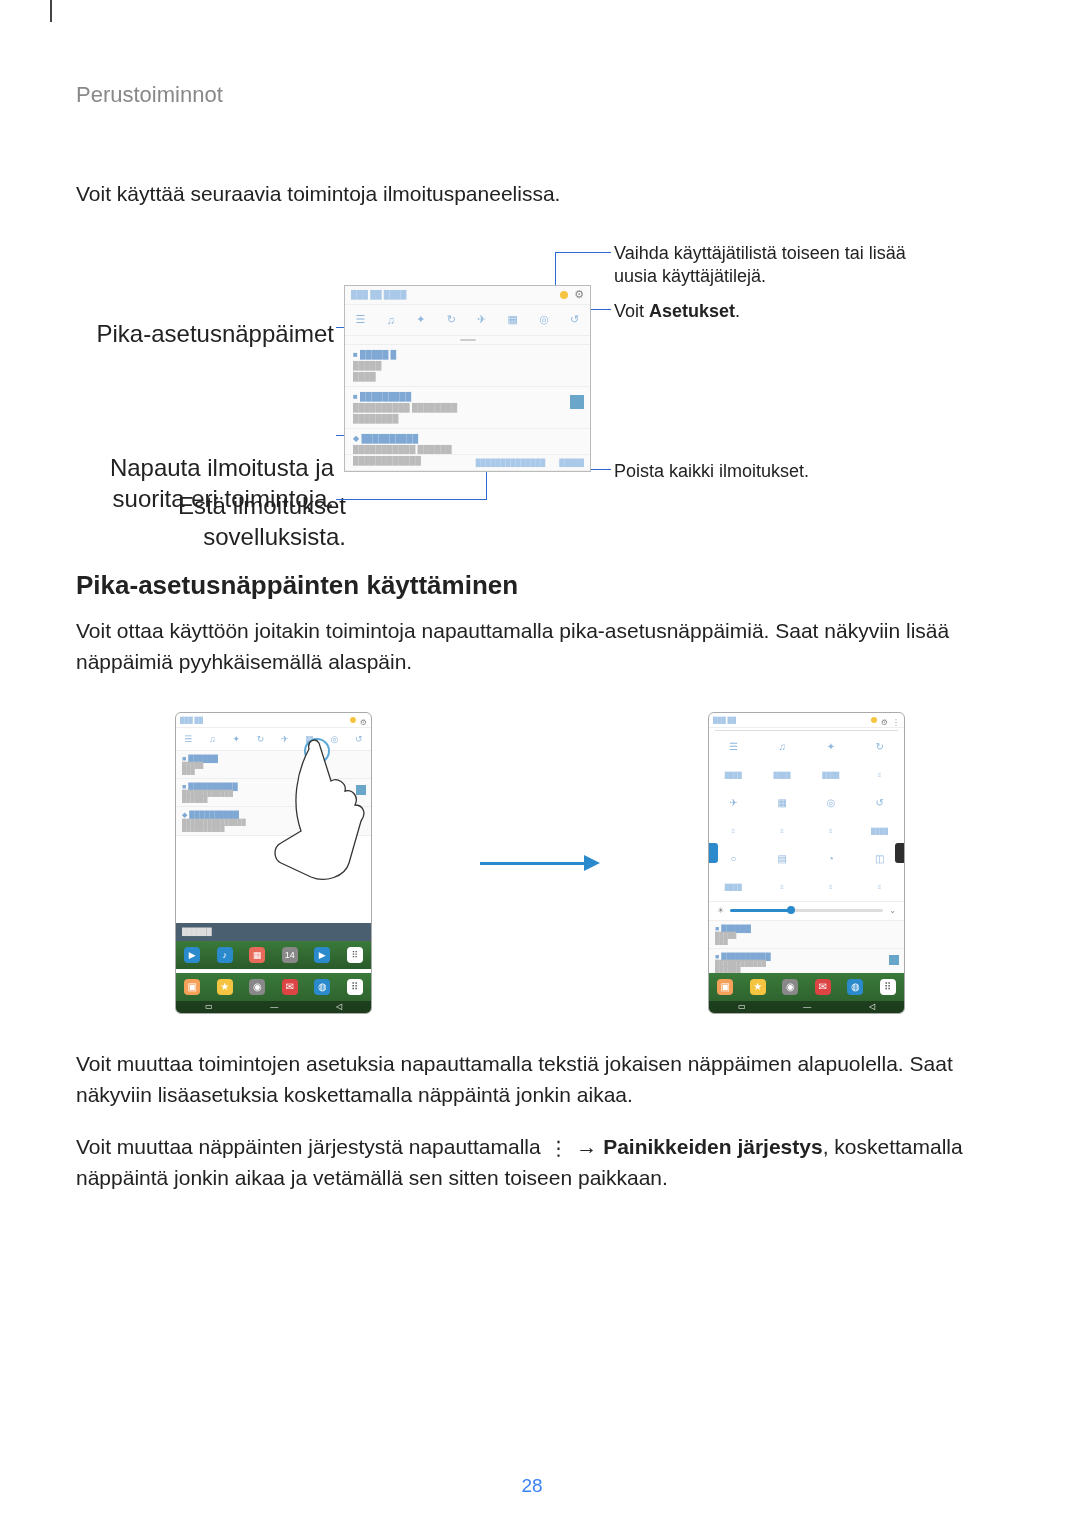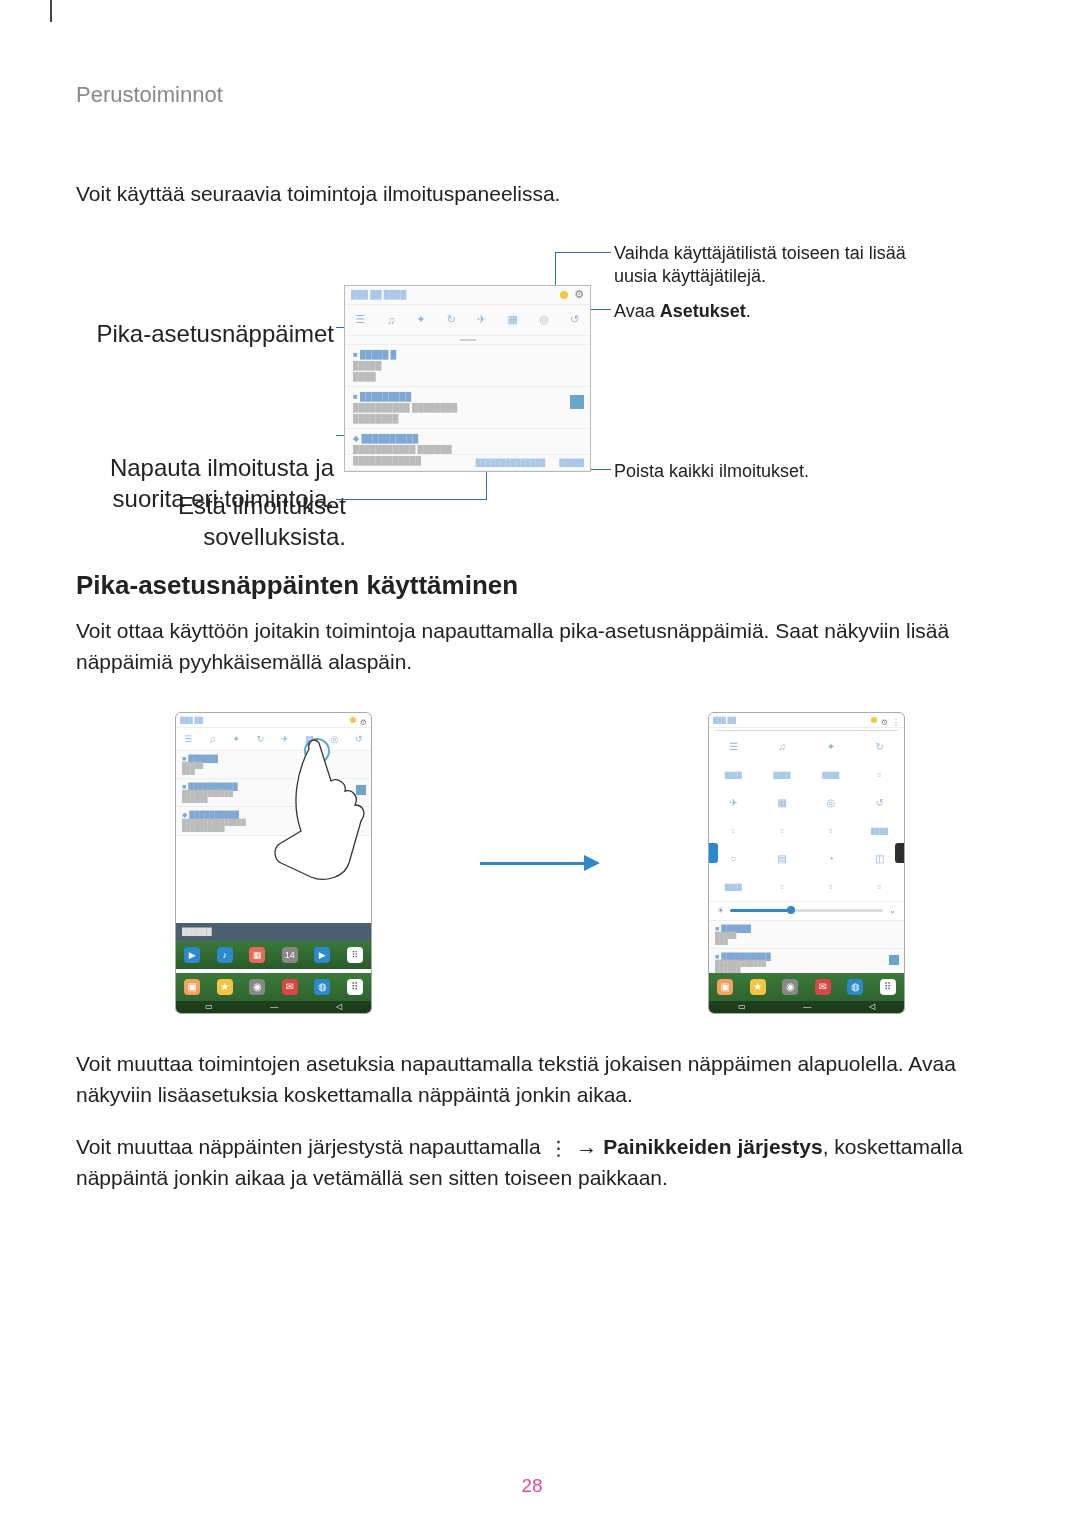--- a/index.html
+++ b/index.html
@@ -272,21 +272,21 @@
     width:120px;
     height:150px;
     pointer-events:none;
   }
   .pagenum {
     position:absolute;
     bottom:30px;
     left:0;right:16px;
     text-align:center;
     font-size:19px;
-    color:#ec4899;
+    color:#3b82f6;
   }
   .more-icon {
     display:inline-block;
     font-size:20px;
     line-height:1;
     vertical-align:middle;
     padding:0 2px;
   }
   .tab {
     position:absolute;
@@ -306,21 +306,21 @@
   <p class="body-text">Voit käyttää seuraavia toimintoja ilmoituspaneelissa.</p>
 
   <div class="diagram1">
 
     <div class="label-left" style="left:0; top:88px; width:258px;">Pika-asetusnäppäimet</div>
     <div class="label-left" style="left:0; top:178px; width:258px;margin-top:44px;">Napauta ilmoitusta ja suorita eri toimintoja.</div>
     <div class="label-left" style="left:12px; top:260px; width:258px;">Estä ilmoitukset sovelluksista.</div>
 
     <div class="label-right" style="left:538px; top:12px; width:320px;">Vaihda käyttäjätilistä toiseen tai lisää uusia käyttäjätilejä.</div>
     <div class="label-right" style="left:538px; top:70px; width:320px;">
-      <span>Avaa </span><span class="bold">Asetukset</span><span>.</span>
+      <span>Voit </span><span class="bold">Asetukset</span><span>.</span>
     </div>
     <div class="label-right" style="left:538px; top:230px; width:320px;">Poista kaikki ilmoitukset.</div>
 
     <div class="line" style="left:260px; top:97px; width:16px; height:1px;"></div>
     <div class="line" style="left:260px; top:205px; width:16px; height:1px;"></div>
     <div class="line" style="left:260px; top:269px; width:150px; height:1px;"></div>
     <div class="line" style="left:410px; top:235px; width:1px; height:35px;"></div>
 
     <div class="line" style="left:479px; top:22px; width:56px; height:1px;"></div>
     <div class="line" style="left:479px; top:22px; width:1px; height:42px;"></div>
@@ -526,20 +526,20 @@
         </div>
         <div class="nav">
           <span>▭</span>
           <span>―</span>
           <span>◁</span>
         </div>
       </div>
     </div>
   </div>
 
-  <p class="body-text">Voit muuttaa toimintojen asetuksia napauttamalla tekstiä jokaisen näppäimen alapuolella. Avaa näkyviin lisäasetuksia koskettamalla näppäintä jonkin aikaa.</p>
+  <p class="body-text">Voit muuttaa toimintojen asetuksia napauttamalla tekstiä jokaisen näppäimen alapuolella. Saat näkyviin lisäasetuksia koskettamalla näppäintä jonkin aikaa.</p>
 
   <p class="body-text">
     <span>Voit muuttaa näppäinten järjestystä napauttamalla </span><span class="more-icon">⋮</span><span> → </span><span class="bold">Painikkeiden järjestys</span><span>, koskettamalla näppäintä jonkin aikaa ja vetämällä sen sitten toiseen paikkaan.</span>
   </p>
 
   <div class="pagenum">28</div>
 </div>
 
 </body></html>

